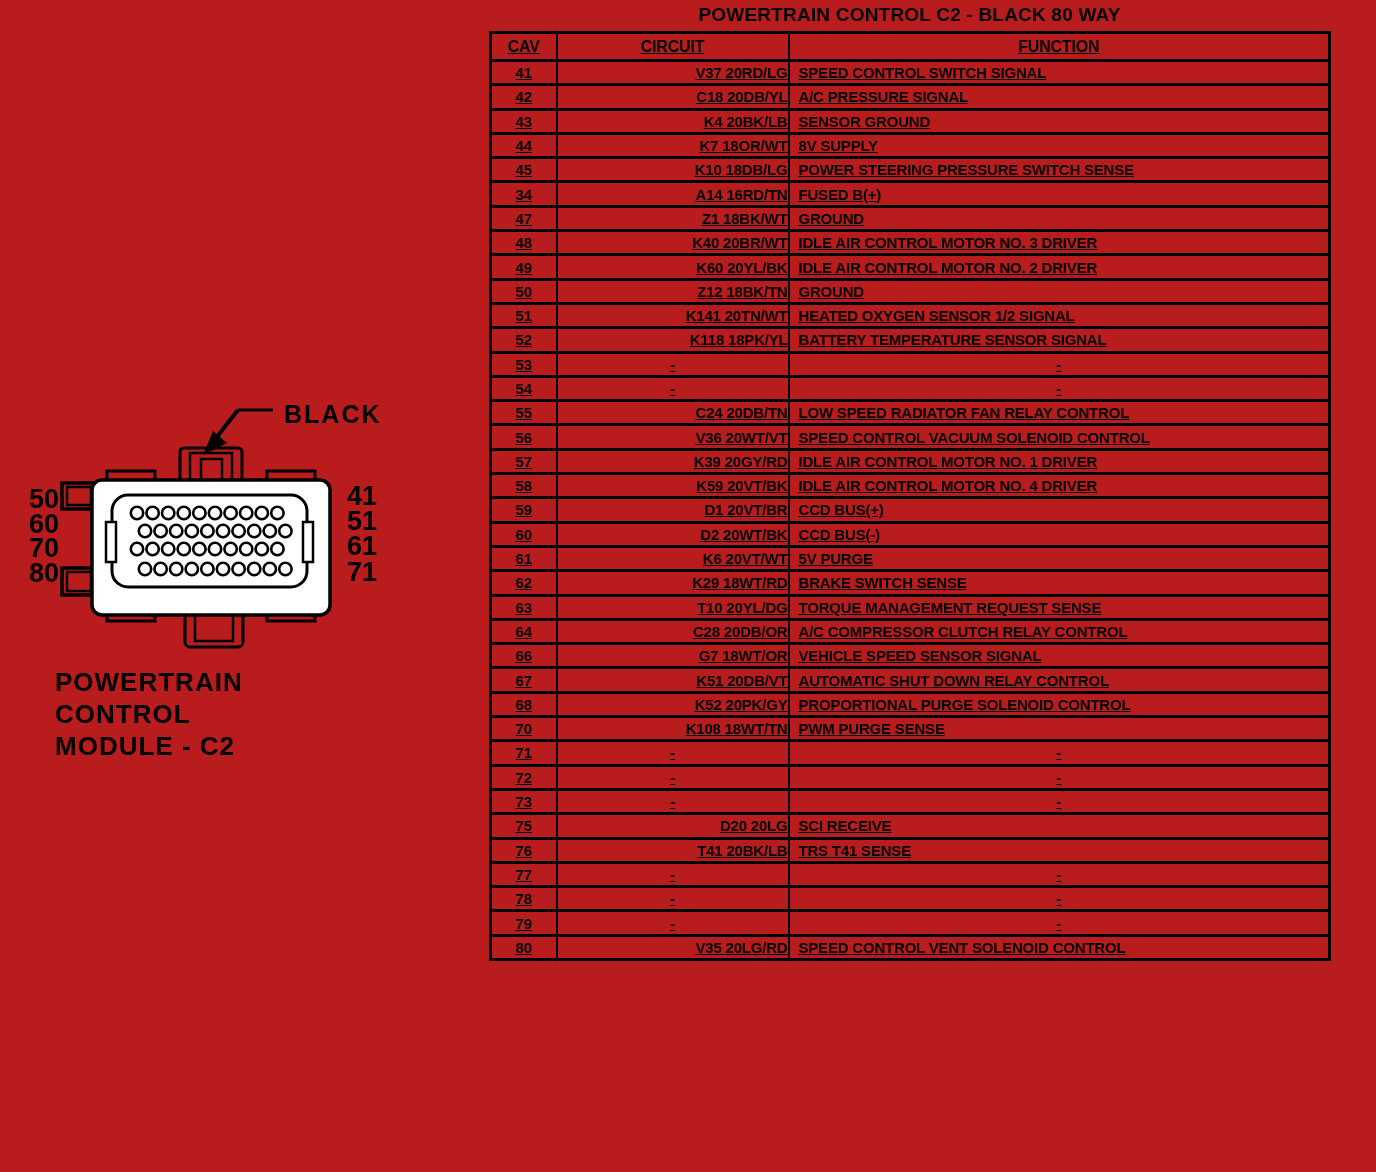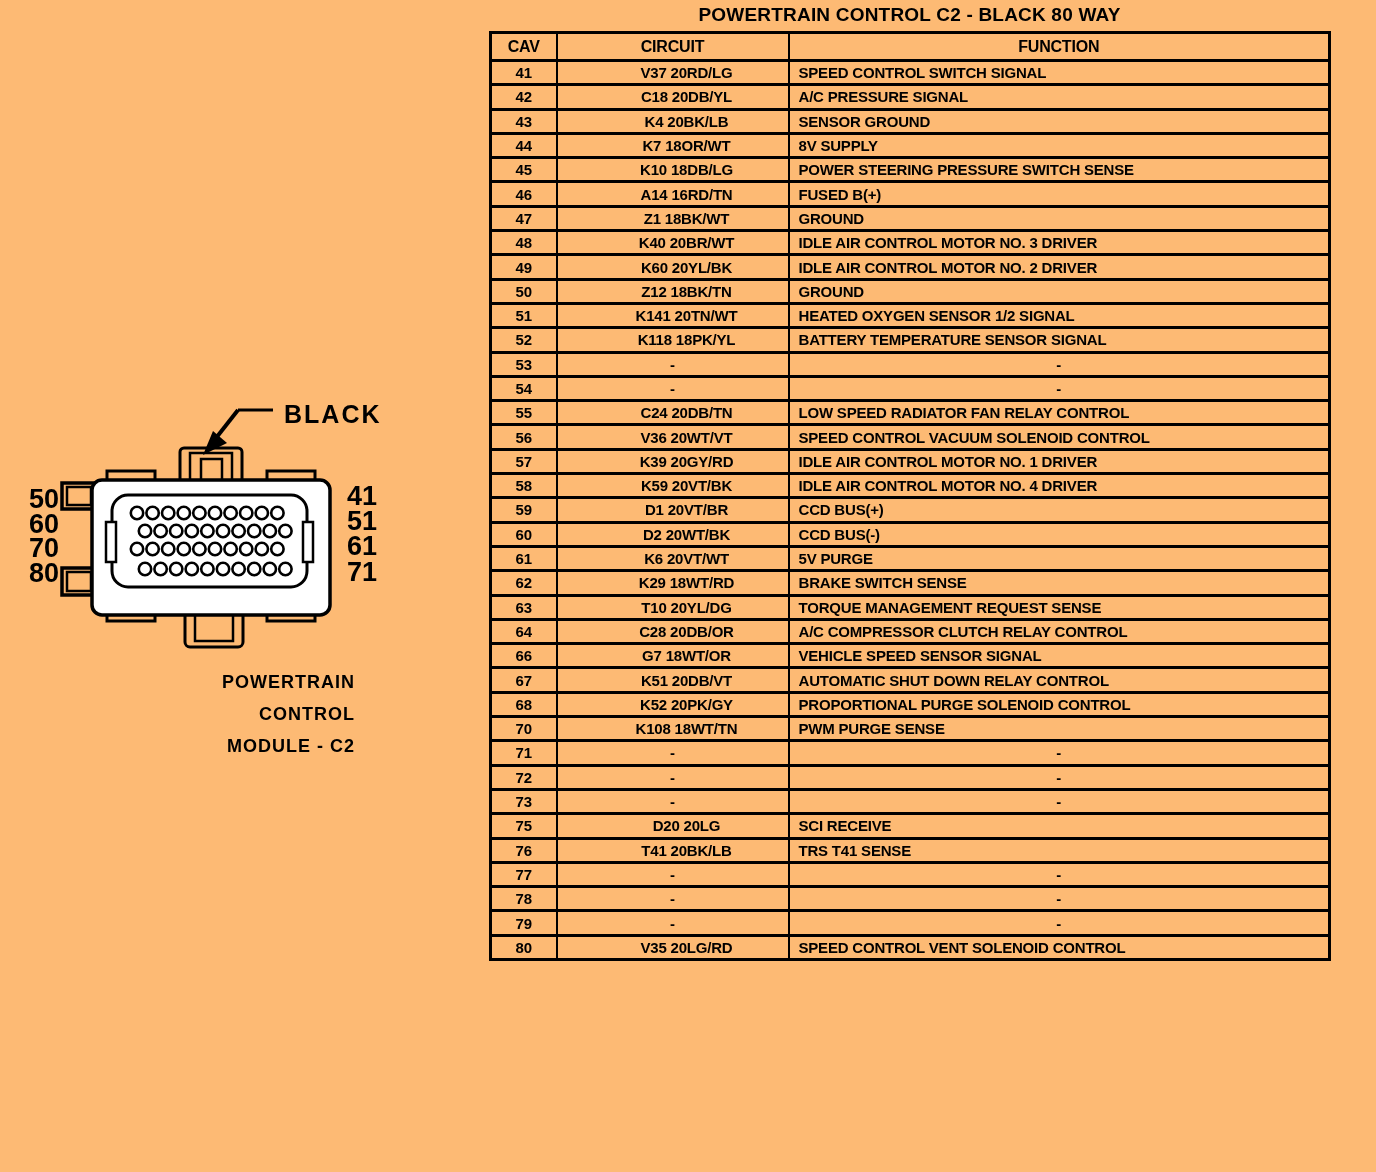--- a/index.html
+++ b/index.html
@@ -1,20 +1,20 @@
 <!DOCTYPE html>
 <html><head>
 <meta charset="utf-8">
 <style>
   html, body { margin: 0; padding: 0; background: #ffffff; }
   #page {
     position: relative;
     width: 1376px;
     height: 1172px;
-    background: #fdba74;
+    background: #b91c1c;
     font-family: "Liberation Sans", sans-serif;
     color: #000;
     overflow: hidden;
   }
 
   
   #title {
     position: absolute;
     left: 489px; top: 4px; width: 841px;
     text-align: center;
@@ -26,59 +26,60 @@
   
   #table-wrap {
     position: absolute;
     left: 489px; top: 31px;
   }
   table#pinout {
     border-collapse: collapse;
     table-layout: fixed;
     width: 842px;
     border: 3px solid #000;
+    text-decoration: underline;
   }
   #pinout col.c-cav { width: 66px; }
   #pinout col.c-circuit { width: 232px; }
   #pinout th, #pinout td {
     border-left: 2px solid #000;
     border-right: 2px solid #000;
     border-top: 3px solid #000;
     border-bottom: 3px solid #000;
     font-weight: bold;
     font-size: 15px;
     letter-spacing: -0.2px;
     white-space: nowrap;
     overflow: hidden;
     padding: 0;
   }
   #pinout thead th { height: 25px; text-align: center; font-size: 16px; }
   #pinout tbody tr { height: 24.3px; }
   #pinout td.cav { text-align: center; }
-  #pinout td.circuit { text-align: center; padding-left: 28px; }
+  #pinout td.circuit { text-align: right; padding-left: 28px; }
   #pinout td.function { text-align: left; padding-left: 9px; }
   #pinout td.dash { text-align: center; padding-left: 0; }
 
   
   #connector-svg {
     position: absolute;
     left: 15px; top: 385px;
   }
   #black-label {
     position: absolute;
     left: 284px; top: 400px;
     font-size: 25px;
     font-weight: bold;
     letter-spacing: 2px;
   }
   #module-caption {
     position: absolute;
     left: 55px; top: 666px; width: 300px;
-    text-align: right;
-    font-size: 18px;
+    text-align: left;
+    font-size: 26px;
     font-weight: bold;
     line-height: 32px;
     letter-spacing: 1px;
   }
   svg text {
     font-family: "Liberation Sans", sans-serif;
     font-weight: bold;
     font-size: 27px;
     fill: #000;
   }
@@ -124,21 +125,21 @@
             <td class="cav">44</td>
             <td class="circuit">K7 18OR/WT</td>
             <td class="function">8V SUPPLY</td>
           </tr>
           <tr>
             <td class="cav">45</td>
             <td class="circuit">K10 18DB/LG</td>
             <td class="function">POWER STEERING PRESSURE SWITCH SENSE</td>
           </tr>
           <tr>
-            <td class="cav">46</td>
+            <td class="cav">34</td>
             <td class="circuit">A14 16RD/TN</td>
             <td class="function">FUSED B(+)</td>
           </tr>
           <tr>
             <td class="cav">47</td>
             <td class="circuit">Z1 18BK/WT</td>
             <td class="function">GROUND</td>
           </tr>
           <tr>
             <td class="cav">48</td>

